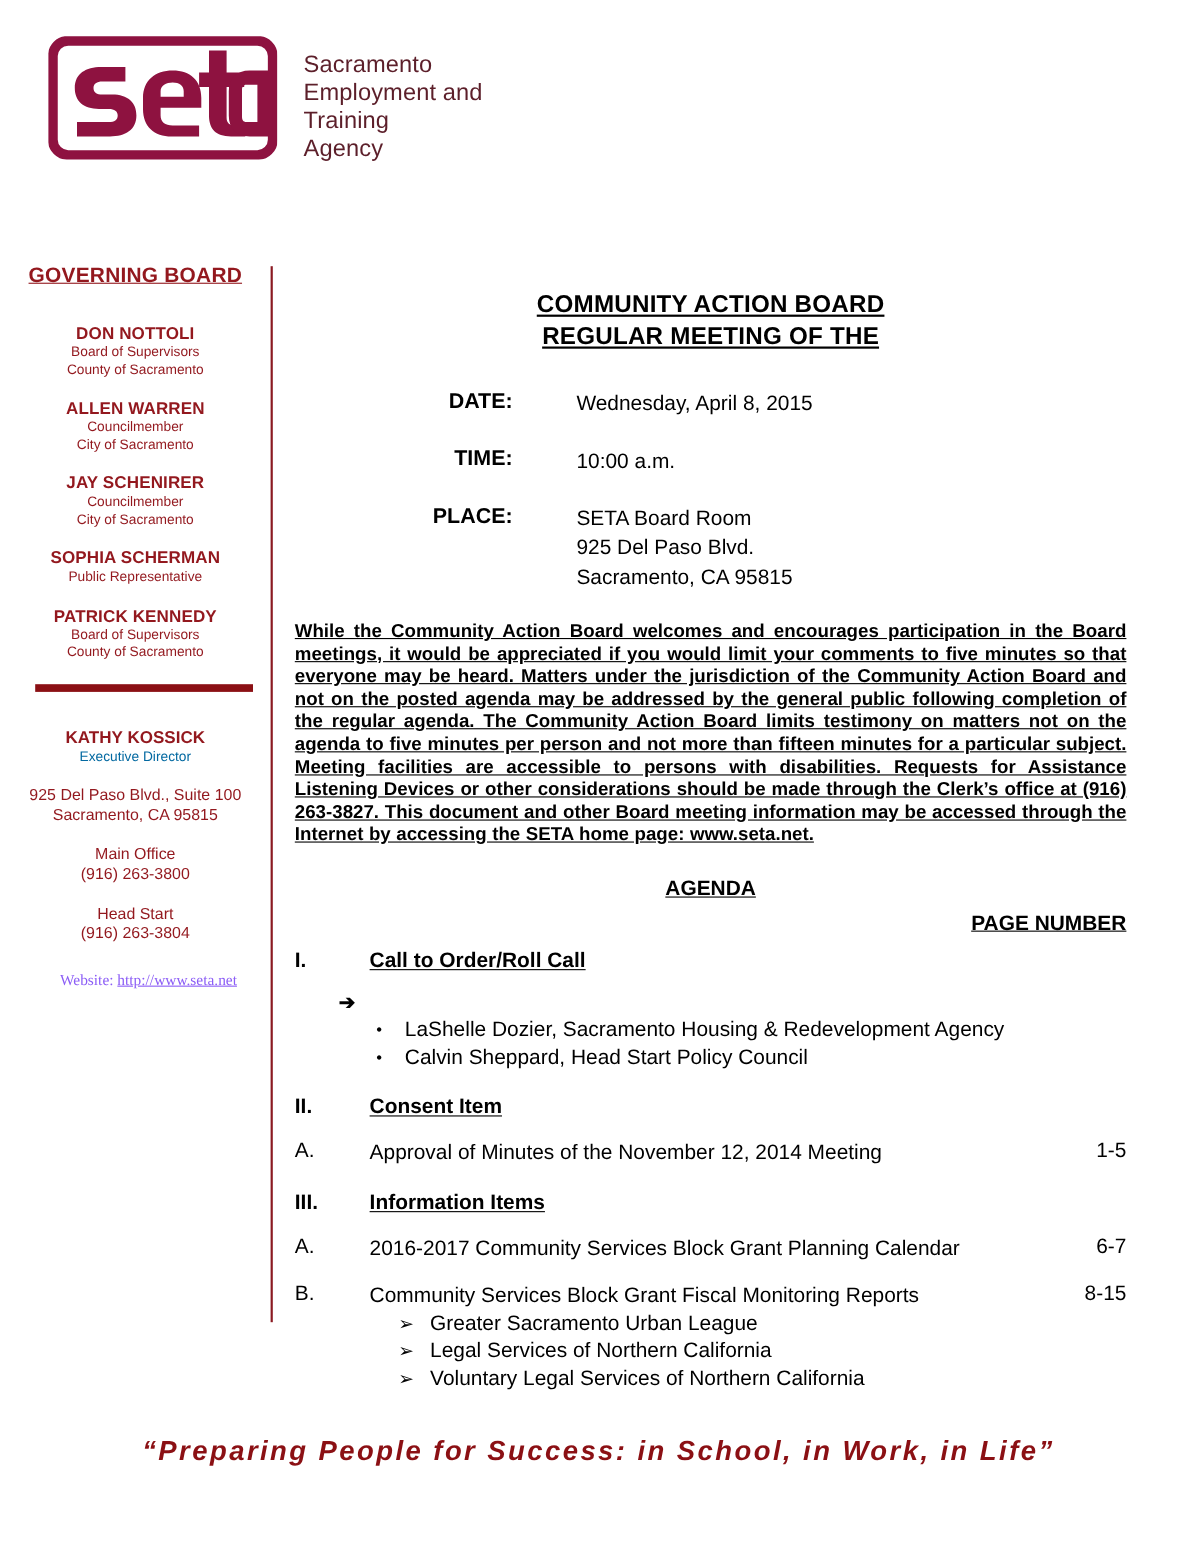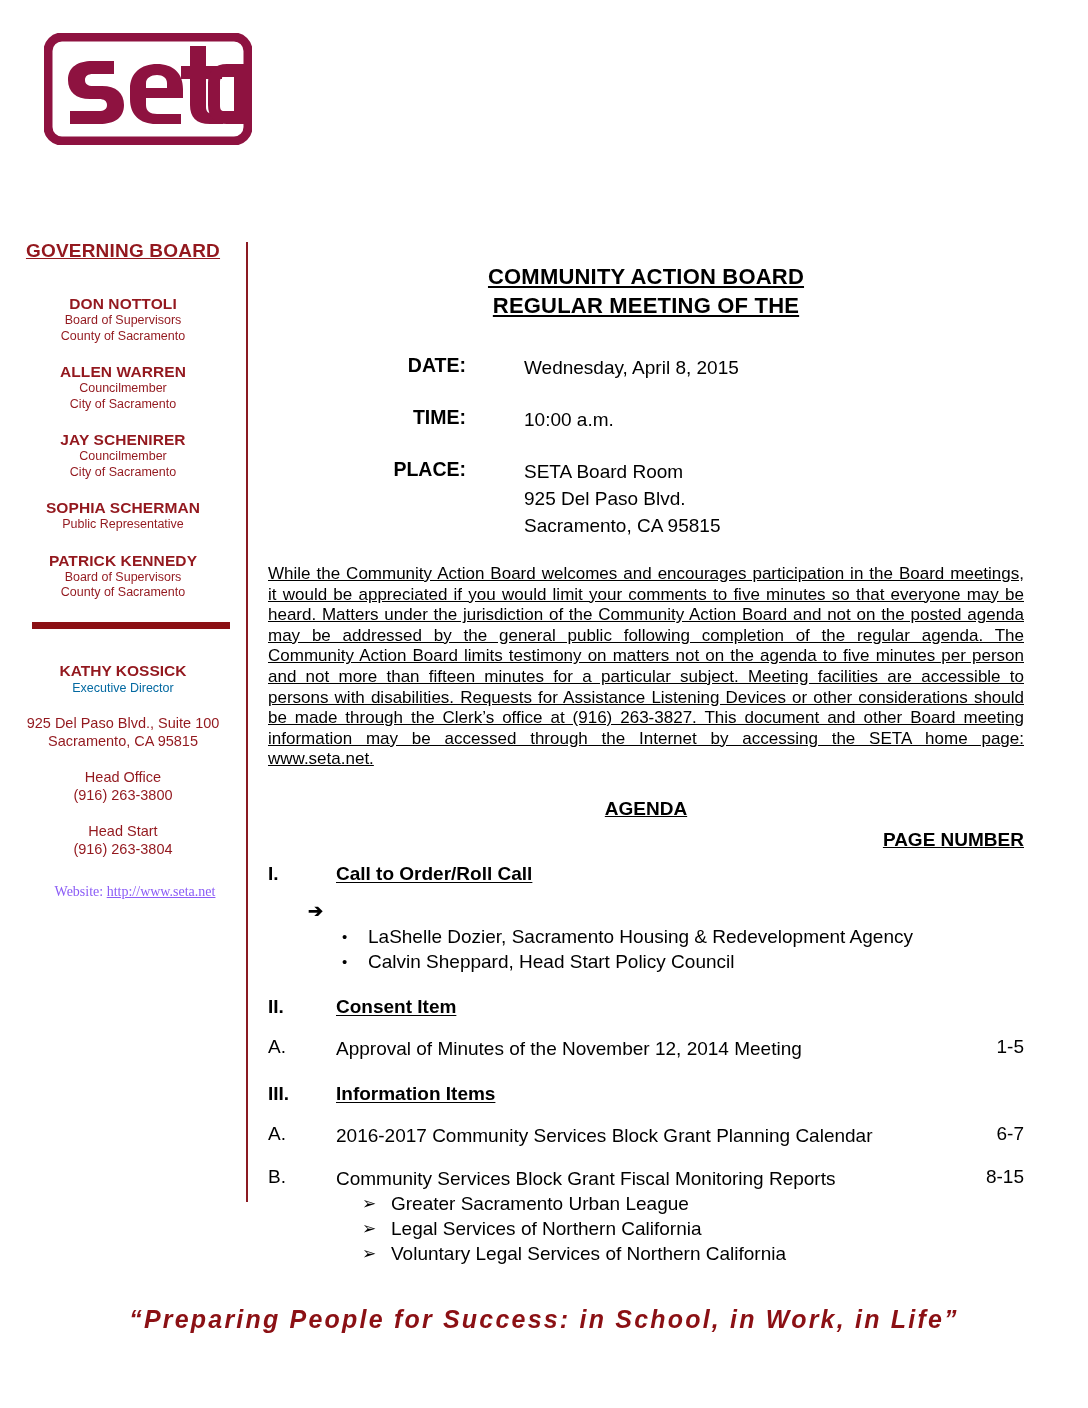--- a/index.html
+++ b/index.html
@@ -165,20 +165,21 @@
 
   
   #notice {
     margin-top: 4px;
     font-size: 17px;
     line-height: 20.6px;
     text-align: justify;
     text-decoration: underline;
     text-underline-offset: 1px;
     word-spacing: 0.3px;
+    font-weight: bold;
   }
 
   
   #agenda-heading {
     margin-top: 28px;
     text-align: center;
     font-size: 19px;
     font-weight: bold;
   }
   #agenda-heading span { text-decoration: underline; }
@@ -312,20 +313,24 @@
 
       <path d="M184 33 L184 91 L168 91 L168 33 Z" opacity="0"></path>
       <path d="M143 0 L143 0 Z"></path>
     </g>
     <g fill="#8e1240">
 
       <path d="M183 31 C171 31 164 38 164 50 L164 72 C164 84 171 91 183 91 L204 91 L204 31 Z
                M180 44 L190 44 L190 78 L180 78 C177 78 176 76 176 73 L176 49 C176 46 177 44 180 44 Z"></path>
     </g>
   </svg>
+  <div id="agency-name">Sacramento
+Employment and
+Training
+Agency</div>
 </div>
 
 <div id="sidebar">
   <div id="sidebar-heading">GOVERNING BOARD</div>
 
   <div class="board-member">
     <div class="member-name">DON NOTTOLI</div>
     <div class="member-role">Board of Supervisors</div>
     <div class="member-role">County of Sacramento</div>
   </div>
@@ -357,21 +362,21 @@
 
   <div>
     <div id="exec-name">KATHY KOSSICK</div>
     <div id="exec-title">Executive Director</div>
   </div>
 
   <div class="sidebar-block" style="white-space:pre-line;">925 Del Paso Blvd., Suite 100
 Sacramento, CA 95815</div>
 
   <div class="sidebar-block">
-    <div>Head Office</div>
+    <div>Main Office</div>
     <div>(916) 263-3800</div>
   </div>
 
   <div class="sidebar-block">
     <div>Head Start</div>
     <div>(916) 263-3804</div>
   </div>
 
   <div id="sidebar-website">
     <span>Website:</span>

